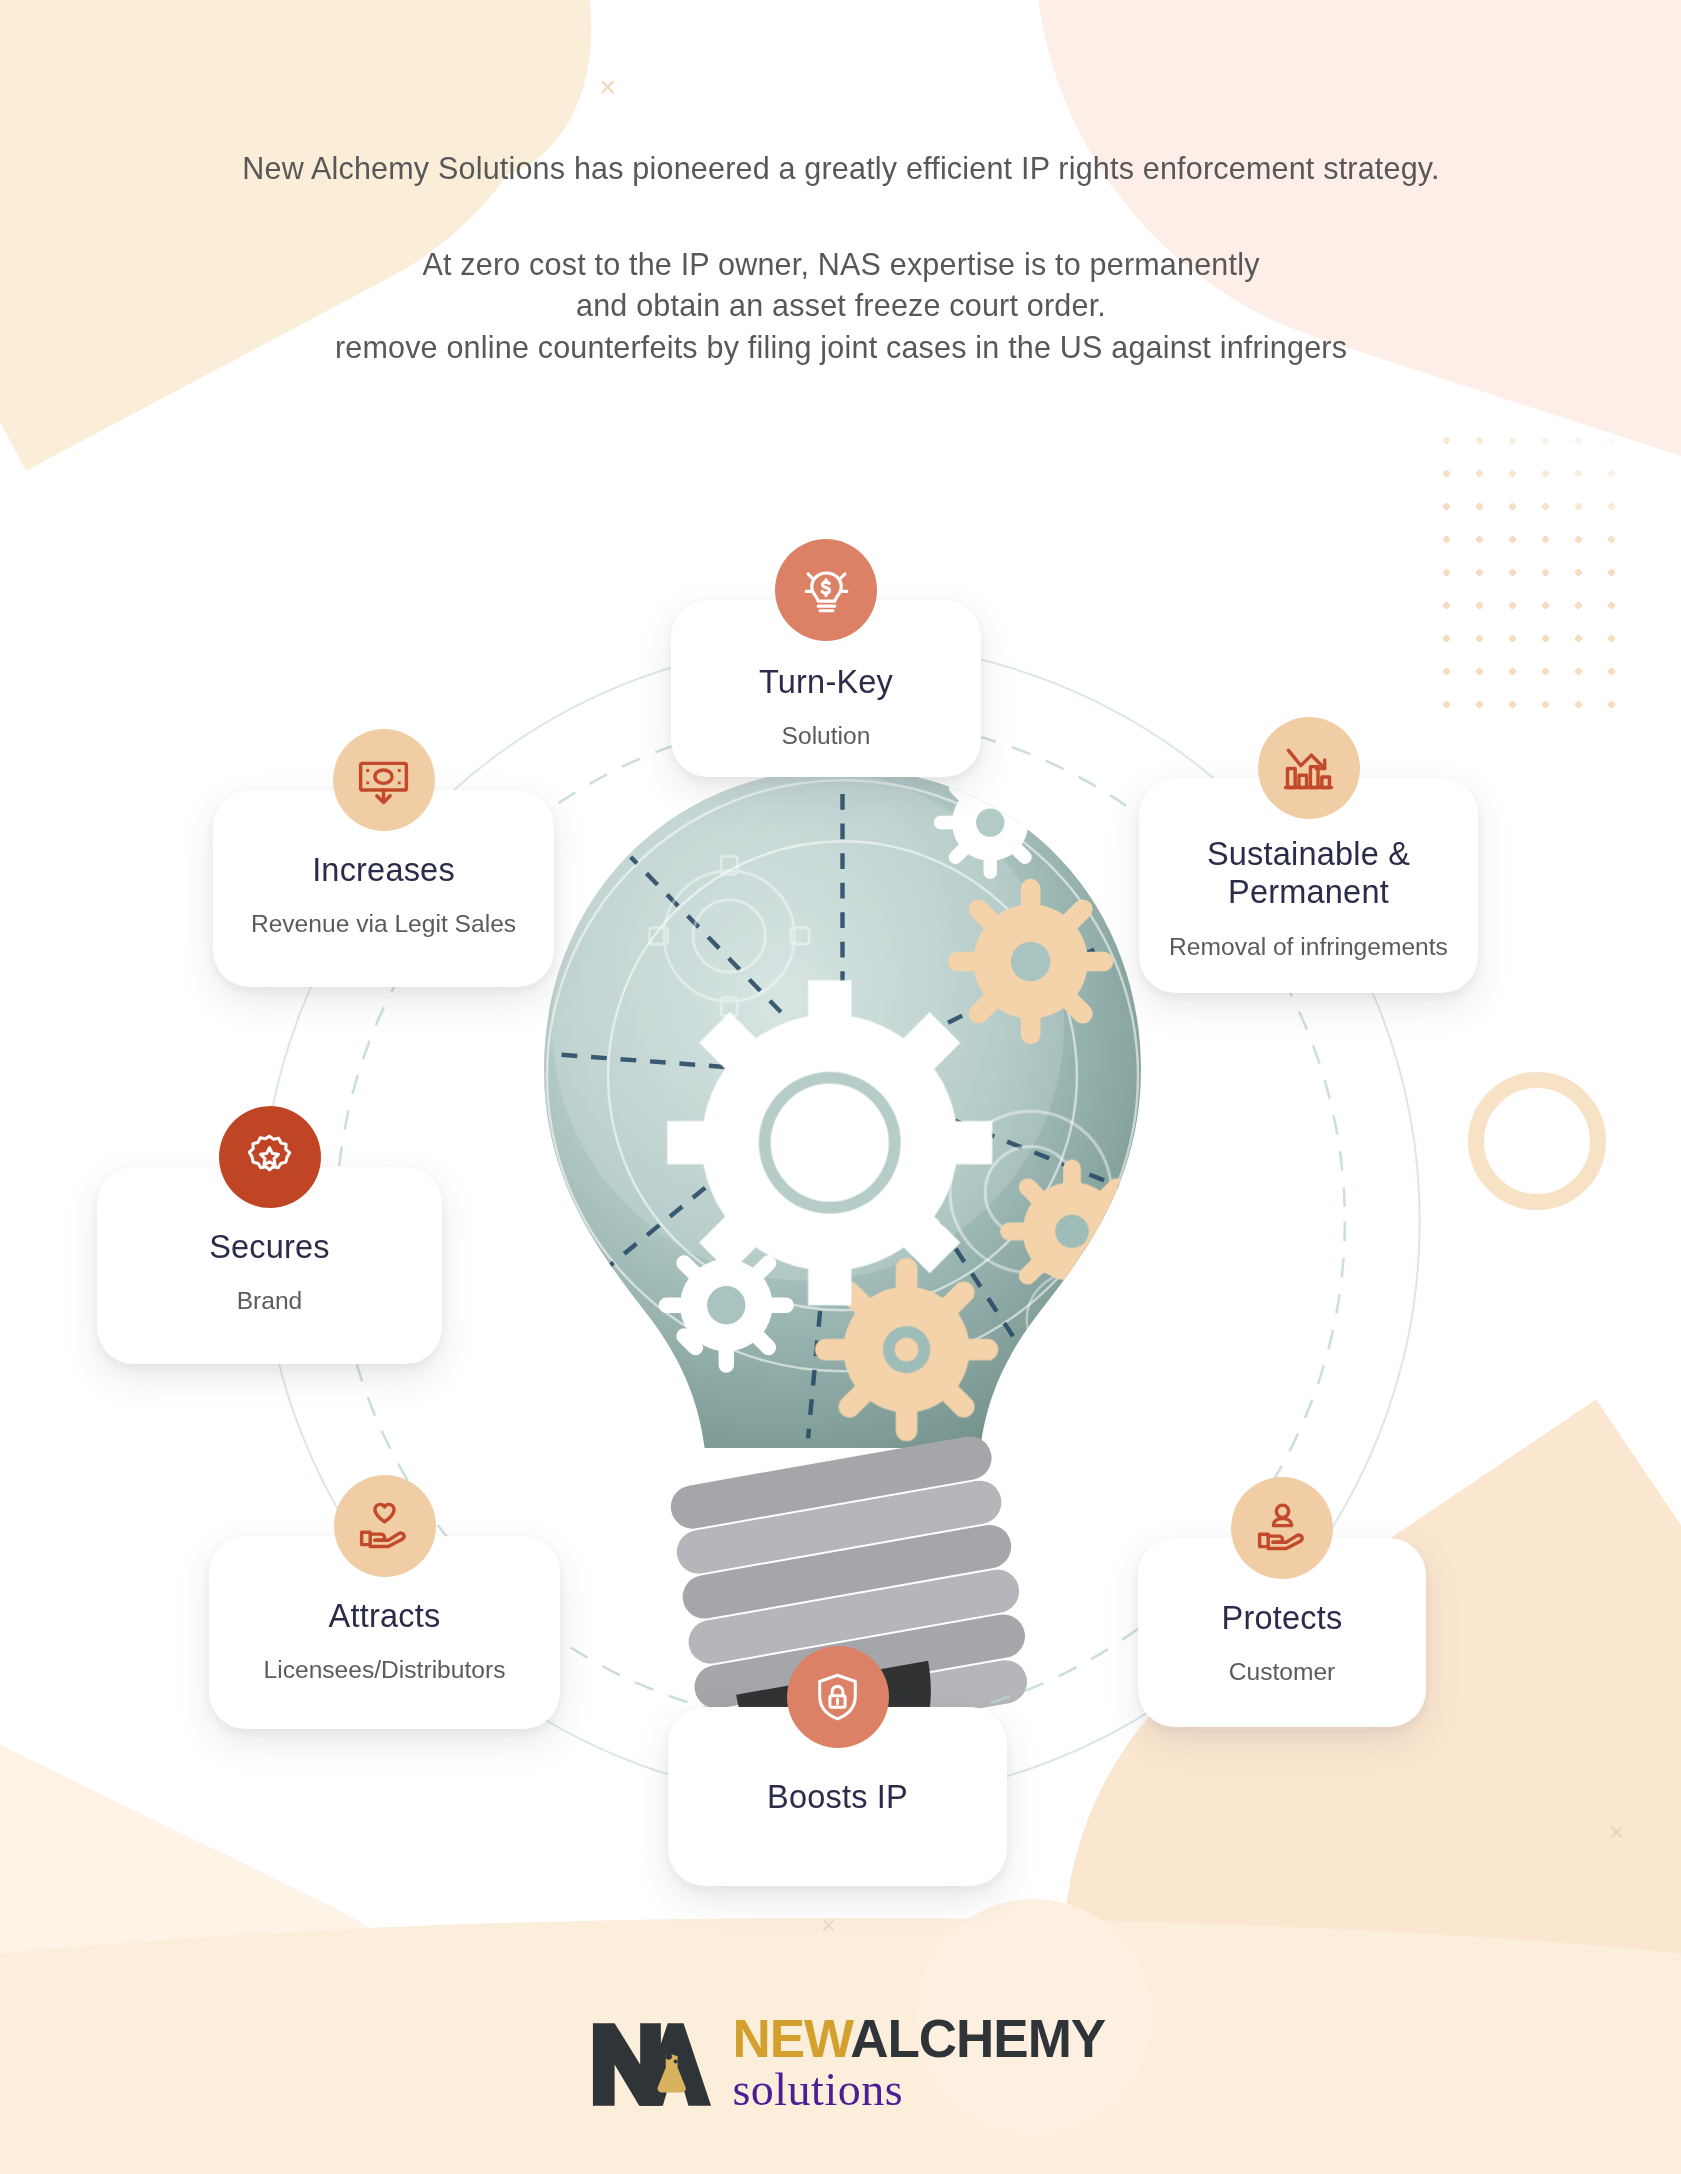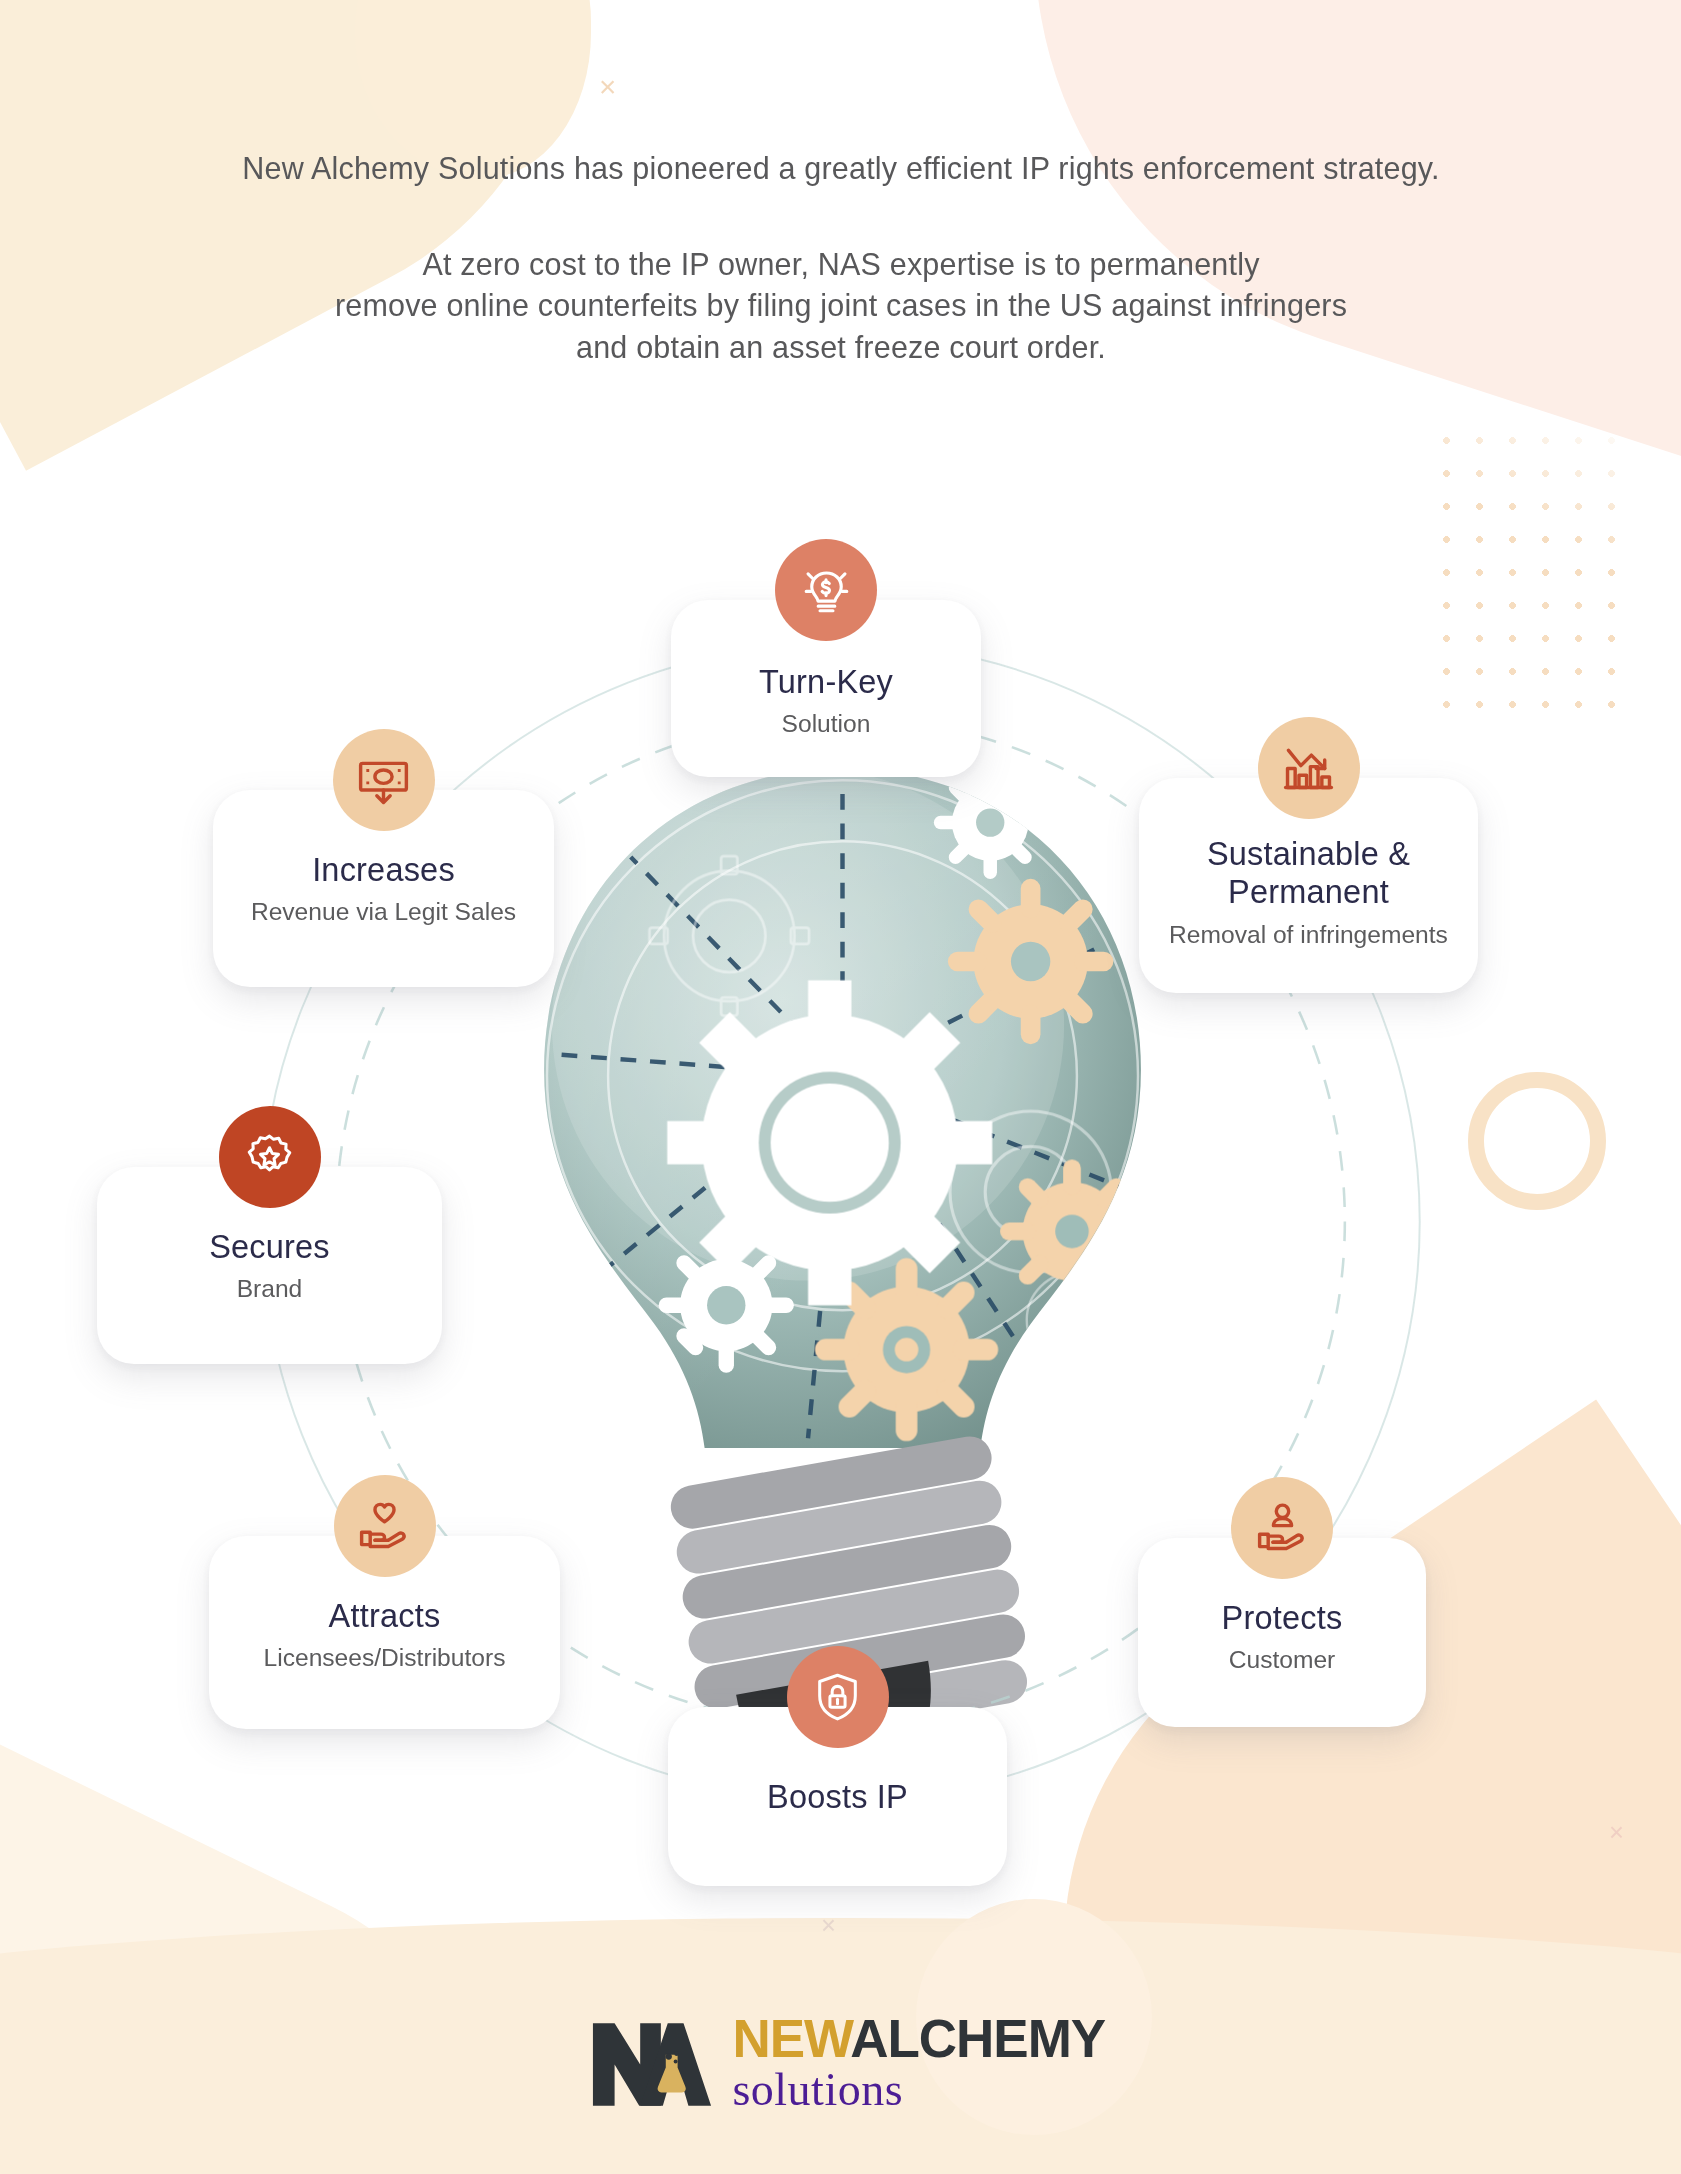--- a/index.html
+++ b/index.html
@@ -98,21 +98,21 @@
     box-shadow:0 13.8px 33px rgba(120,120,130,.17), 0 3px 9.9px rgba(120,120,130,.08);
     text-align:center;
     padding:21.7px 17.7px 25.6px;
     box-sizing:border-box;
   }
   .card .title{
     color:#2b2b4a;font-size:32.5px;line-height:1.18;font-weight:400;
     letter-spacing:0.2px;
   }
   .card .sub{
-    color:#5b5b5d;font-size:24.6px;line-height:1.22;margin-top:8px;font-weight:400;
+    color:#5b5b5d;font-size:24.6px;line-height:1.22;margin-top:20px;font-weight:400;
   }
   .badge{
     position:absolute;left:50%;transform:translateX(-50%);
     width:102px;height:102px;border-radius:50%;
     display:flex;align-items:center;justify-content:center;
     z-index:7;
   }
   .badge svg{display:block;}
 
   
@@ -170,22 +170,22 @@
     <div class="bg-bottom-circle"></div>
     <div class="dot-grid"></div>
     <span class="cross c1">×</span>
     <span class="cross c2">×</span>
     <span class="cross c3">×</span>
   </div>
 
   <div class="header">
     <p class="p1">New Alchemy Solutions has pioneered a greatly efficient IP rights enforcement strategy.</p>
     <p class="p2">At zero cost to the IP owner, NAS expertise is to permanently</p>
+    <p class="p1">and obtain an asset freeze court order.</p>
     <p class="p1">remove online counterfeits by filing joint cases in the US against infringers</p>
-    <p class="p1">and obtain an asset freeze court order.</p>
   </div>
 
   <svg class="arcs" viewBox="0 0 1707 2207">
     <g fill="none" stroke="#b9d4d2">
 
       <circle cx="853" cy="1240" r="588" stroke-width="2" opacity="0.55"></circle>
 
       <circle cx="853" cy="1240" r="512" stroke-width="2.6" stroke-dasharray="20 17" opacity="0.75"></circle>
     </g>
   </svg>

